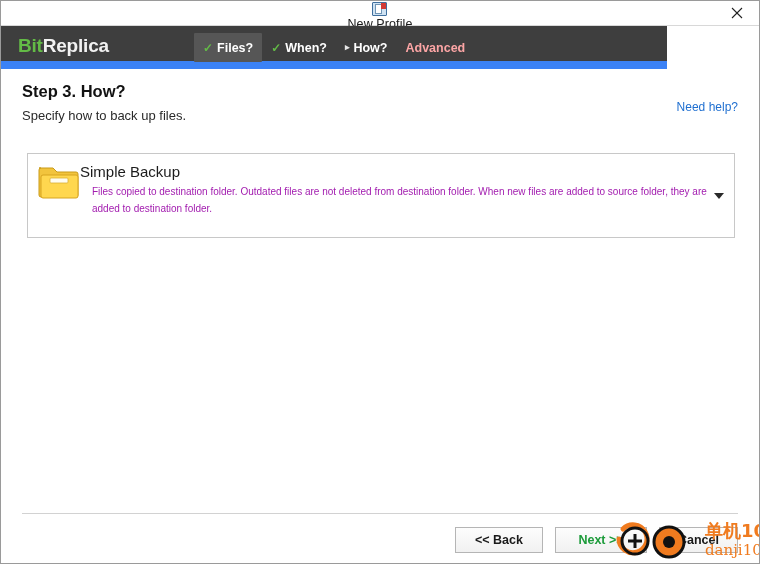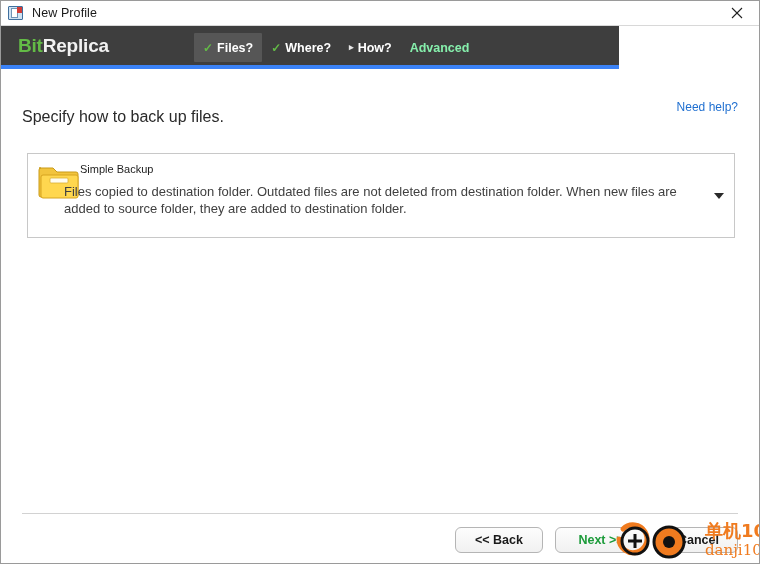--- a/index.html
+++ b/index.html
@@ -17,21 +17,21 @@
     border: 1px solid #9a9a9a;
     overflow: hidden;
   }
 
   
   .titlebar {
     position: absolute; left: 0; top: 0;
     width: 758px; height: 25px;
     background: #ffffff;
     border-bottom: 1px solid #d8d8d8;
-    display: flex; align-items: center;
+    display: flex; align-items: center; flex-direction: column;
   }
   .title-icon {
     width: 16px; height: 16px;
     margin-left: 7px; margin-right: 8px;
     position: relative; flex: none;
   }
   .title-icon .ti-body {
     position: absolute; left: 0; top: 1px;
     width: 15px; height: 14px;
     background: #cfe2f2;
@@ -59,23 +59,23 @@
     width: 44px; height: 24px;
     display: flex; align-items: center; justify-content: center;
     font-size: 15px; color: #222; line-height: 1;
     cursor: pointer;
   }
   .title-close svg { display:block; }
 
   
   .header {
     position: absolute; left: 0; top: 25px;
-    width: 618px; height: 43px;
+    width: 666px; height: 43px;
     background: #3e3e3e;
-    border-bottom: 4px solid #3b82f6;
+    border-bottom: 8px solid #3b82f6;
   }
   .brand {
     position: absolute; left: 17px; top: 9px;
     font-size: 19px; font-weight: bold;
     letter-spacing: -0.2px;
   }
   .brand .bit { color: #63bb46; }
   .brand .replica { color: #f2f2f2; }
 
   .nav {
@@ -87,21 +87,21 @@
     height: 29px;
     display: flex; align-items: center;
     padding: 0 9px;
     font-size: 12.5px; font-weight: bold;
     color: #ffffff;
     cursor: pointer;
     white-space: nowrap;
     border-radius: 1px;
   }
   .nav-item.active-bg { background: #565656; }
-  .nav-item.dim { color: #86efac; font-weight: bold; }
+  .nav-item.dim { color: #fca5a5; font-weight: bold; }
   .nav-check {
     color: #63bb46;
     font-size: 12px;
     margin-right: 4px;
     font-weight: bold;
     line-height: 1;
   }
   .nav-arrow {
     color: #e8e8e8;
     font-size: 9px;
@@ -109,21 +109,21 @@
     line-height: 1;
   }
 
   
   .step-title {
     position: absolute; left: 21px; top: 81px;
     font-size: 16.5px; font-weight: bold; color: #111;
   }
   .step-sub {
     position: absolute; left: 21px; top: 107px;
-    font-size: 16px; color: #2a2a2a;
+    font-size: 13px; color: #2a2a2a;
   }
   .need-help {
     position: absolute; right: 21px; top: 99px;
     font-size: 12px; color: #1f6fd0;
     cursor: pointer;
   }
 
   
   .panel {
     position: absolute; left: 26px; top: 152px;
@@ -131,26 +131,26 @@
     background: #ffffff;
     border: 1px solid #c8c8c8;
     cursor: pointer;
   }
   .folder-icon {
     position: absolute; left: 9px; top: 9px;
     width: 42px; height: 36px;
   }
   .option-title {
     position: absolute; left: 52px; top: 9px;
-    font-size: 11px; color: #1c1c1c;
+    font-size: 15px; color: #1c1c1c;
   }
   .option-desc {
-    position: absolute; left: 36px; top: 29px;
+    position: absolute; left: 64px; top: 29px;
     width: 640px;
-    font-size: 13px; color: #404040;
+    font-size: 10px; color: #a21caf;
     line-height: 17px;
   }
   .panel-caret {
     position: absolute; right: 10px; top: 39px;
     width: 0; height: 0;
     border-left: 5px solid transparent;
     border-right: 5px solid transparent;
     border-top: 6px solid #2a2a2a;
     cursor: pointer;
   }
@@ -159,21 +159,21 @@
   .footer-sep {
     position: absolute; left: 21px; top: 512px;
     width: 716px; height: 1px;
     background: #d2d2d2;
   }
   .btn {
     position: absolute; top: 526px;
     height: 26px;
     background: linear-gradient(#fdfdfd, #f1f1f1);
     border: 1px solid #b5b5b5;
-    border-radius: 6px;
+    border-radius: 0;
     font-size: 12.5px; font-weight: bold;
     color: #1a1a1a;
     display: flex; align-items: center; justify-content: center;
     cursor: pointer;
     font-family: "Liberation Sans", sans-serif;
   }
   .btn-back  { left: 454px; width: 88px; }
   .btn-next  { left: 554px; width: 92px; color: #1c9b3a; }
   .btn-cancel{ left: 658px; width: 79px; }
 
@@ -223,32 +223,33 @@
       <span class="bit">Bit</span><span class="replica">Replica</span>
     </div>
 
     <div class="nav">
       <div class="nav-item active-bg">
         <span class="nav-check">✓</span>
         <span>Files?</span>
       </div>
       <div class="nav-item">
         <span class="nav-check">✓</span>
-        <span>Where?</span>
+        <span>When?</span>
       </div>
       <div class="nav-item">
         <span class="nav-arrow">▸</span>
         <span>How?</span>
       </div>
       <div class="nav-item dim">
         <span>Advanced</span>
       </div>
     </div>
   </div>
 
+  <div class="step-title">Step 3. How?</div>
   <div class="step-sub">Specify how to back up files.</div>
   <div class="need-help">Need help?</div>
 
   <div class="panel">
     <span class="folder-icon">
       <svg width="42" height="36" viewBox="0 0 42 36" aria-hidden="true">
         <path d="M2 5 h14 l4 4 h19 a2 2 0 0 1 2 2 v21 a2 2 0 0 1 -2 2 h-35 a2 2 0 0 1 -2 -2 v-25 a2 2 0 0 1 2 -2 z" fill="#f2c43d" stroke="#c99a18" stroke-width="1"></path>
         <path d="M8 12 h31 a2 2 0 0 1 2 2 v19 a2 2 0 0 1 -2 2 h-33 a2 2 0 0 1 -2 -2 v-19 a2 2 0 0 1 2 -2 z" fill="#ffd74f" stroke="#d7a420" stroke-width="1"></path>
         <rect x="13" y="15" width="18" height="5" rx="1" fill="#fffdf2" stroke="#d9ae36" stroke-width="0.8"></rect>
       </svg>

